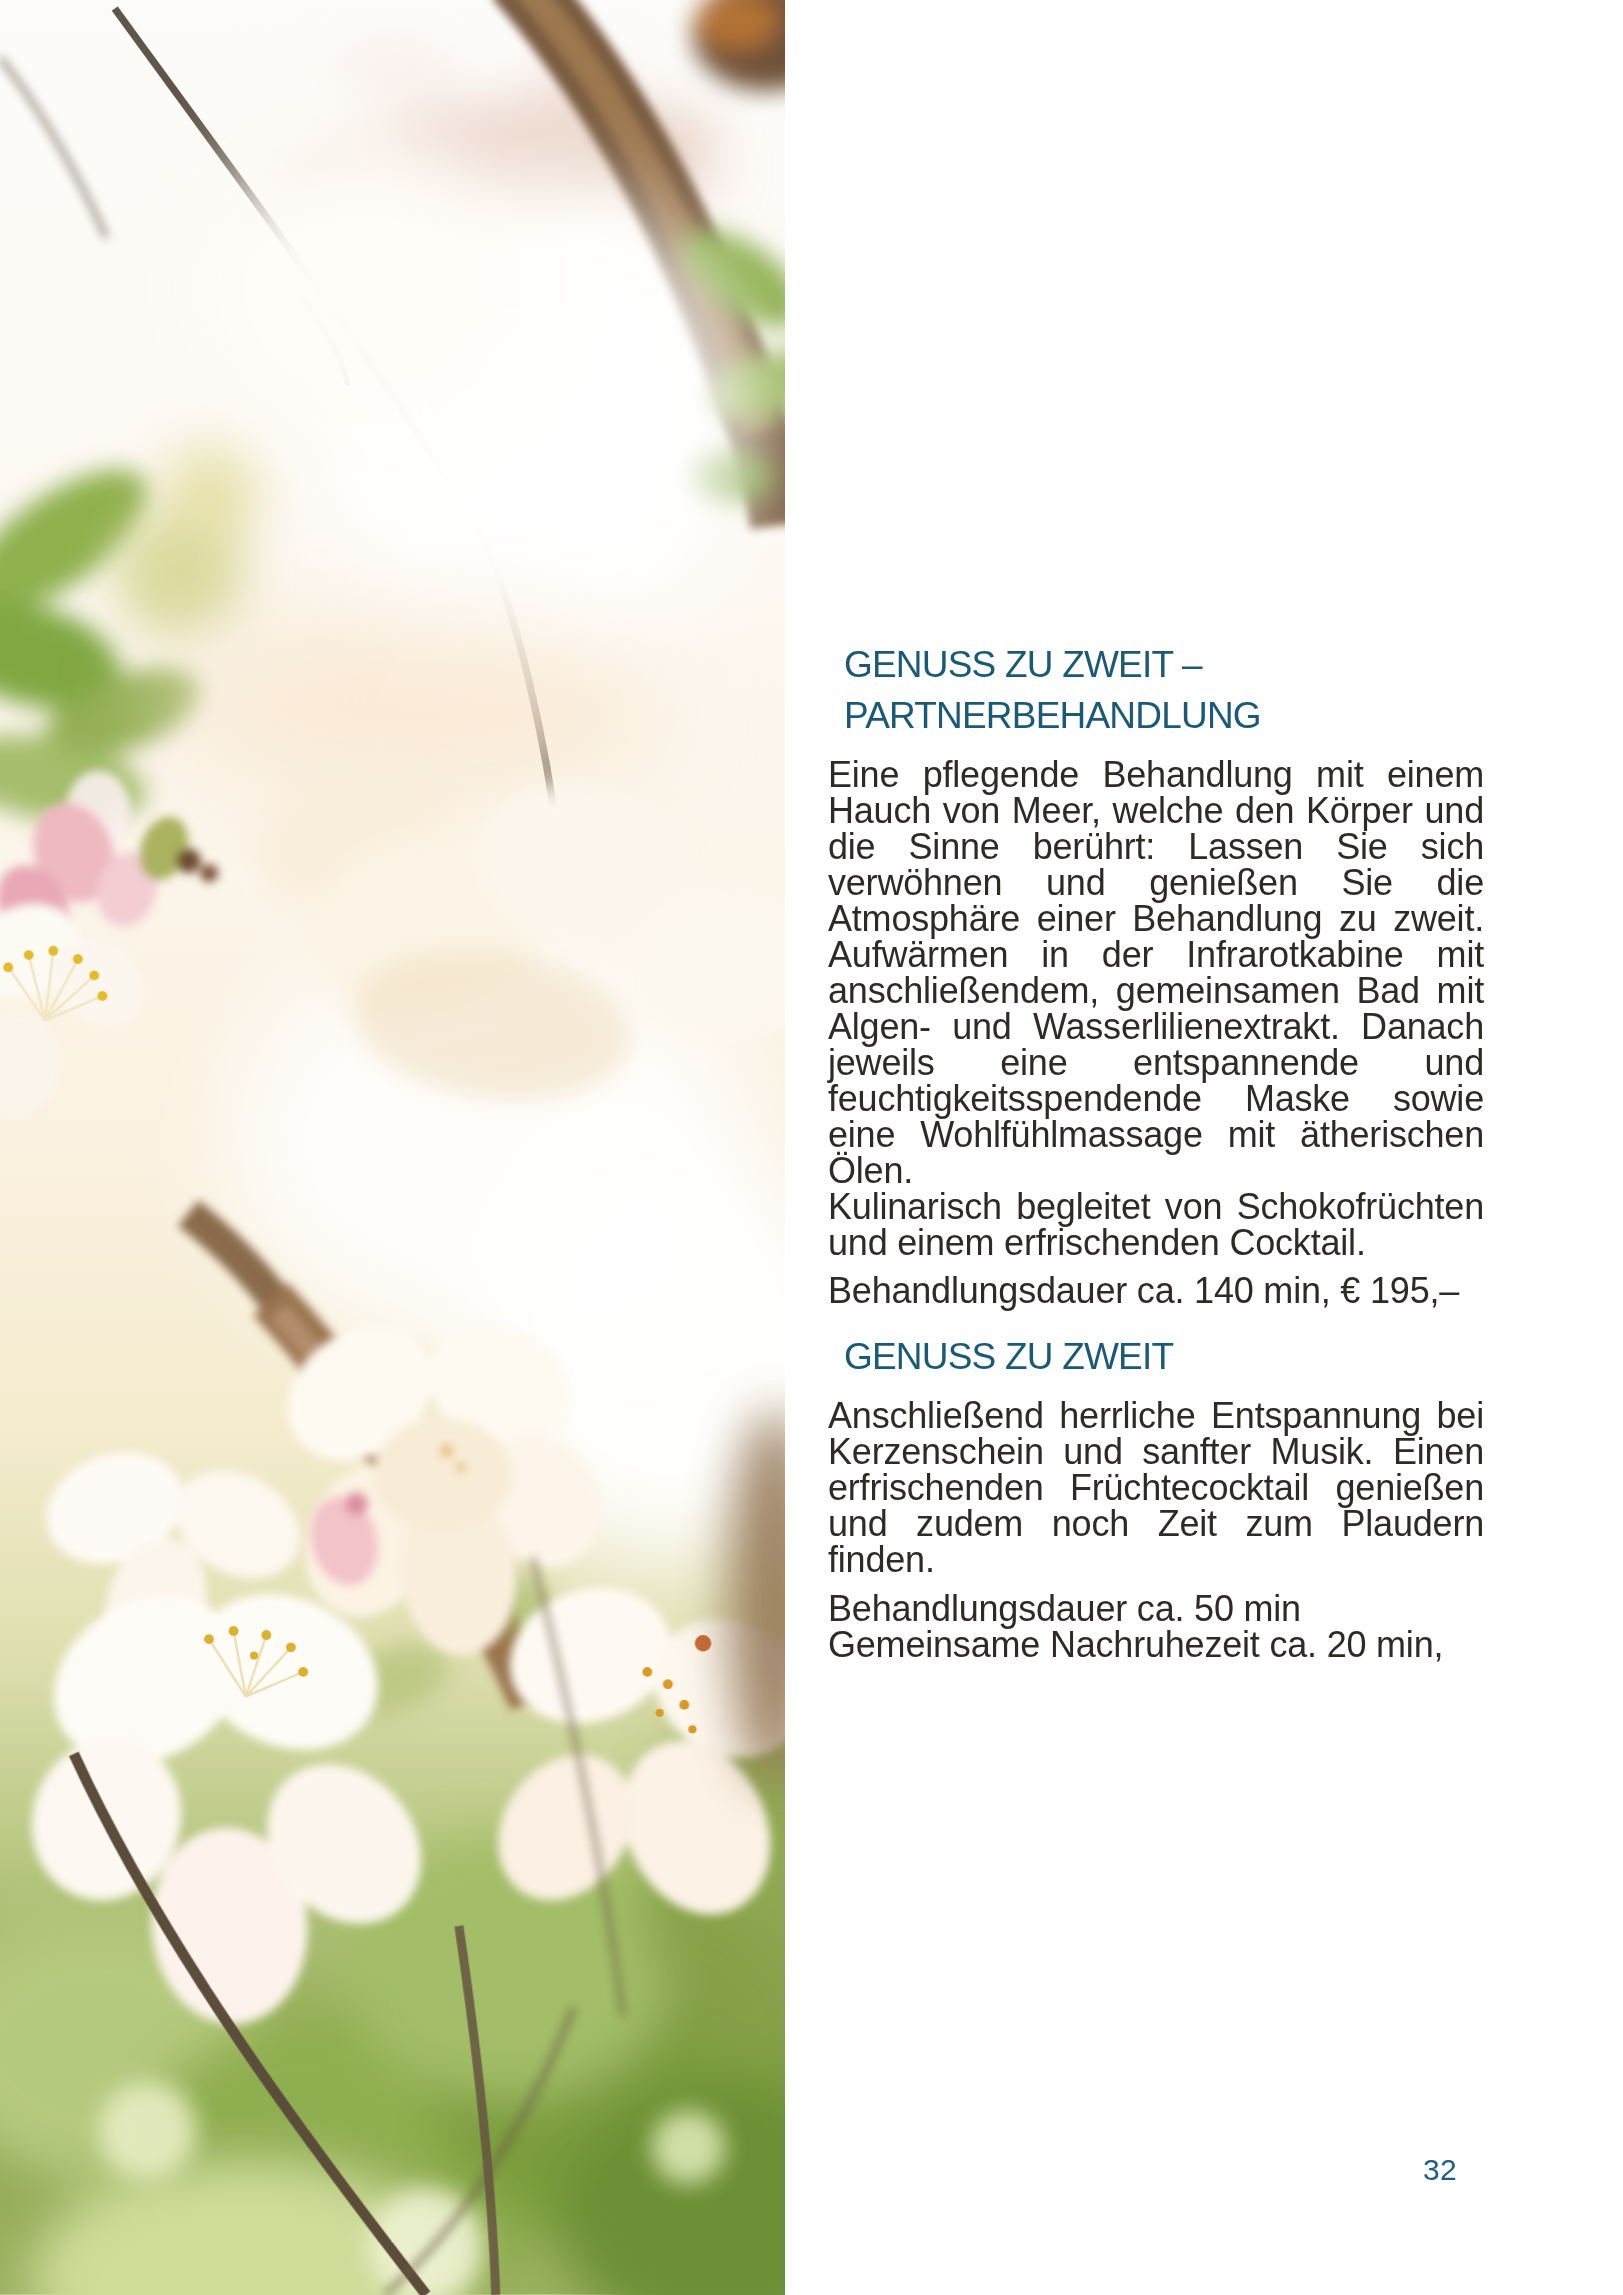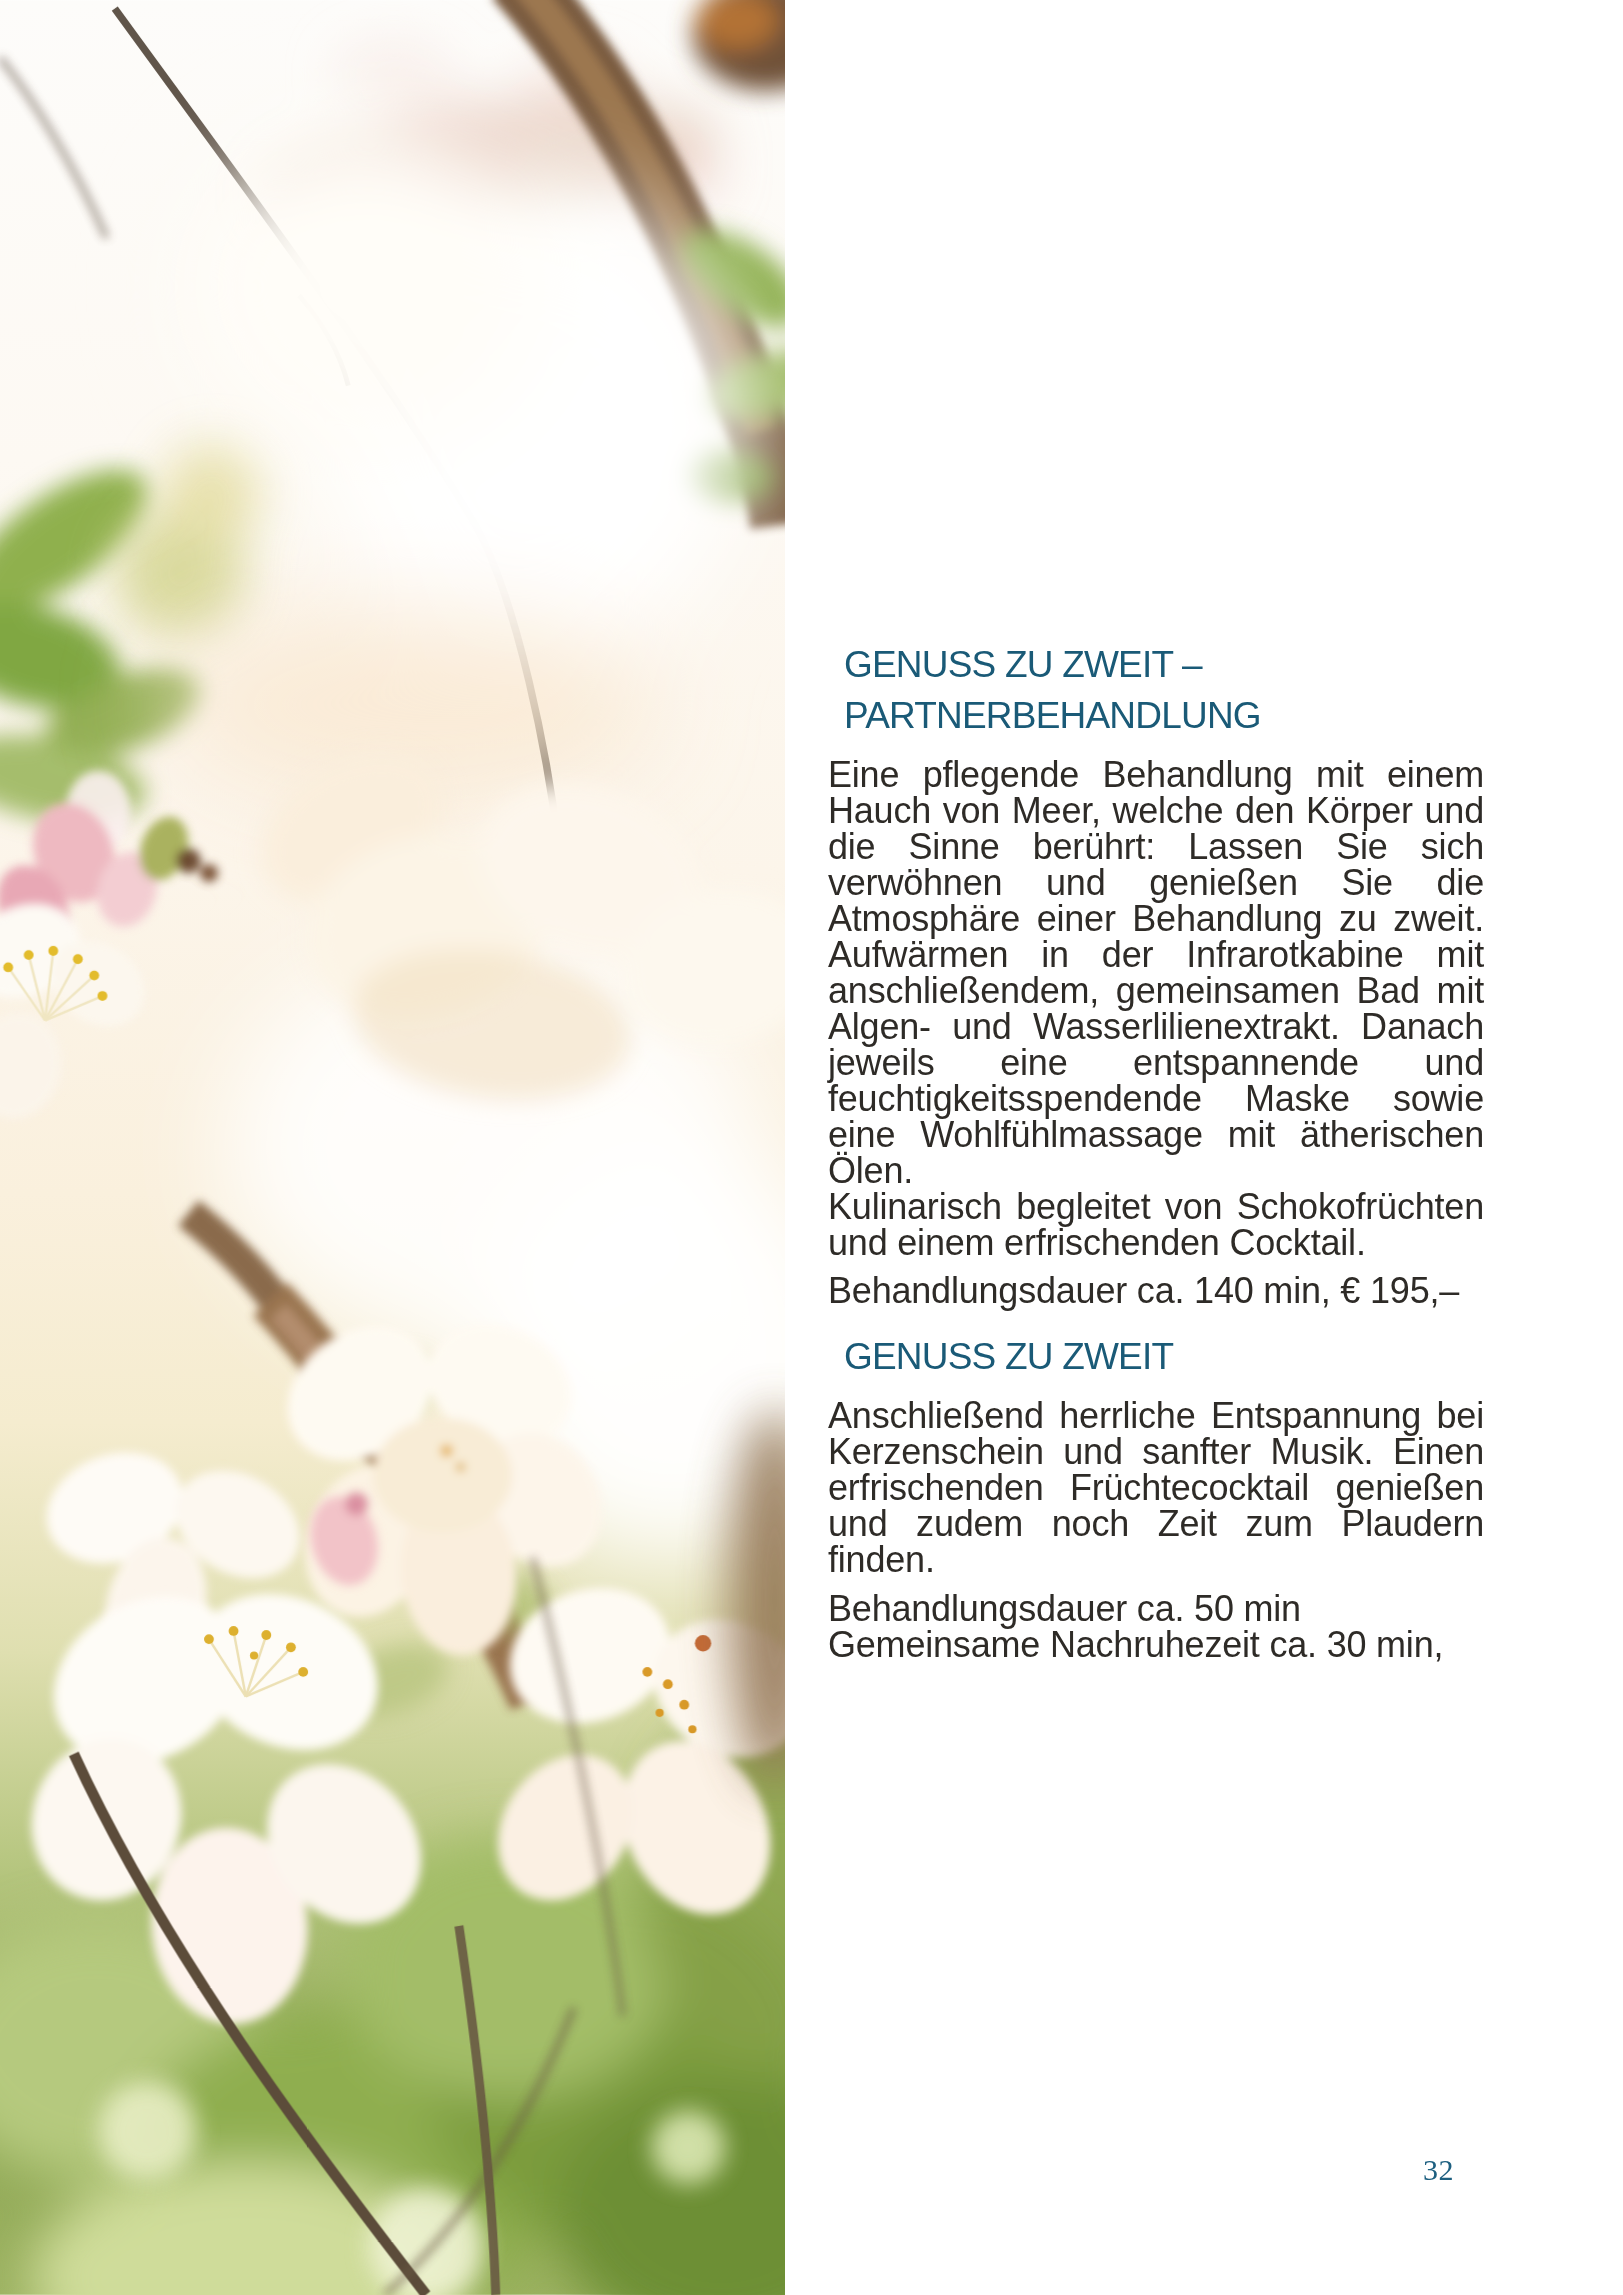--- a/index.html
+++ b/index.html
@@ -47,21 +47,20 @@
   .duration { margin-top: 12.3px; }
   .section-massage { margin-top: 22px; }
   .duration-lines { margin-top: 12.3px; }
   .duration-lines span { display: block; }
   .page-number {
     position: absolute;
     left: 1423px; top: 2153px;
     font-size: 30px;
     color: #1d5f80;
     letter-spacing: 0.4px;
-    font-family: Liberation Serif, serif;
   }
 </style>
 </head>
 <body>
 
 <div class="page">
 
   <div class="photo">
     <svg width="785" height="2295" viewBox="0 0 958 2800" xmlns="http://www.w3.org/2000/svg">
       <defs>
@@ -282,21 +281,21 @@
       <p class="body-text justify">Eine pflegende Behandlung mit einem Hauch von Meer, welche den Körper und die Sinne berührt: Lassen Sie sich verwöhnen und genießen Sie die Atmosphäre einer Behandlung zu zweit. Auf­wärmen in der Infrarotkabine mit anschließendem, gemeinsamen Bad mit Algen- und Wasserlilien­extrakt. Danach jeweils eine entspannende und feuchtigkeitsspendende Maske sowie eine Wohl­fühlmassage mit ätherischen Ölen.</p>
       <p class="body-text justify">Kulinarisch begleitet von Schokofrüchten und einem erfrischenden Cocktail.</p>
       <p class="body-text duration">Behandlungsdauer ca. 140 min, € 195,–</p>
     </section>
 
     <section class="section-massage">
       <h2>GENUSS ZU ZWEIT</h2>
       <p class="body-text justify">Anschließend herrliche Entspannung bei Kerzen­schein und sanfter Musik. Einen erfrischenden Früchtecocktail genießen und zudem noch Zeit zum Plaudern finden.</p>
       <div class="body-text duration-lines">
         <span>Behandlungsdauer ca. 50 min</span>
-        <span>Gemeinsame Nachruhezeit ca. 30 min,</span>
+        <span>Gemeinsame Nachruhezeit ca. 20 min,</span>
       </div>
     </section>
 
   </main>
 
   <div class="page-number">32</div>
 
 </div>
 
 

